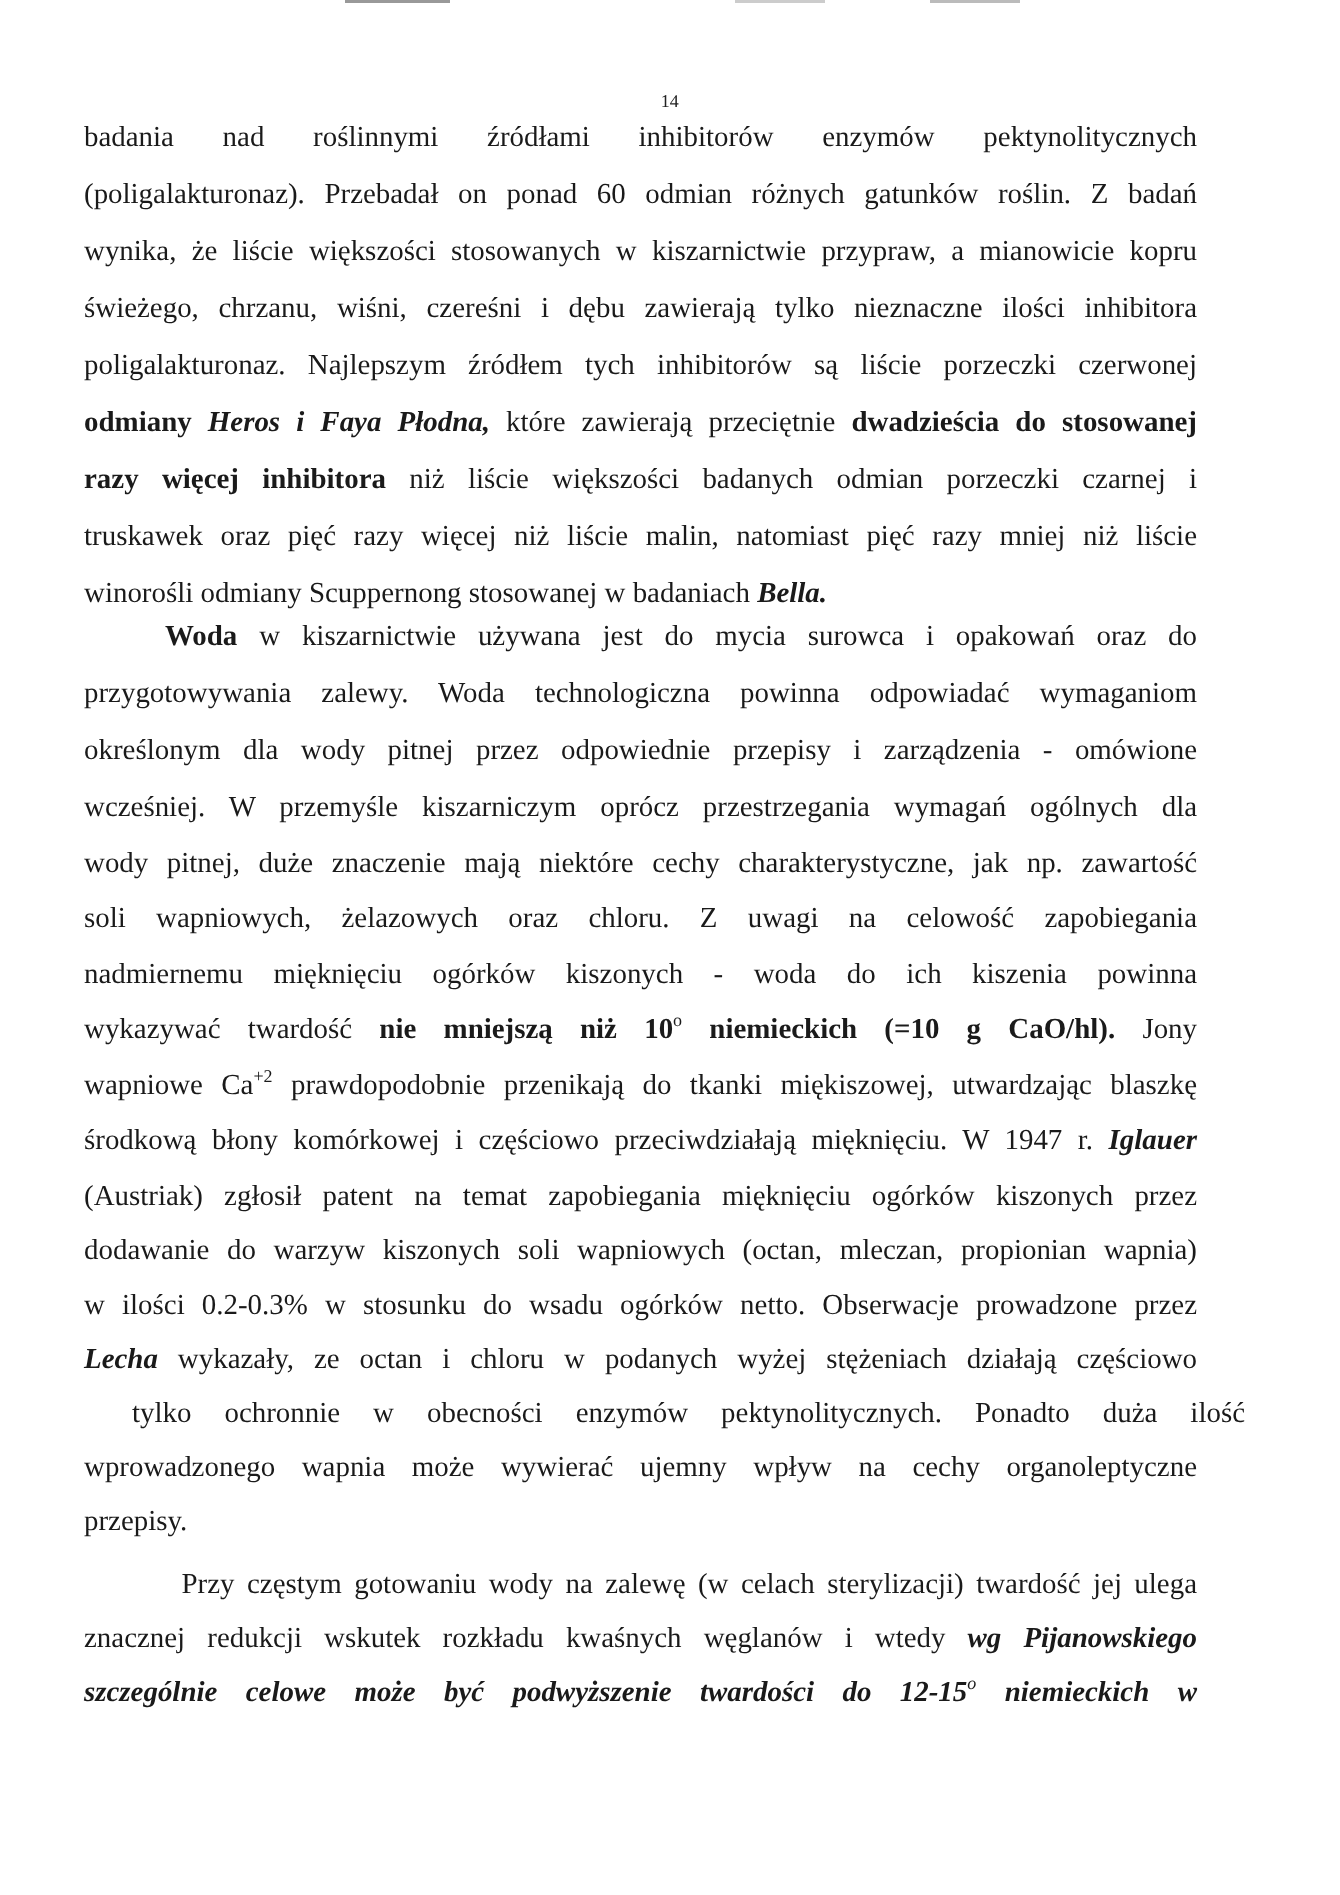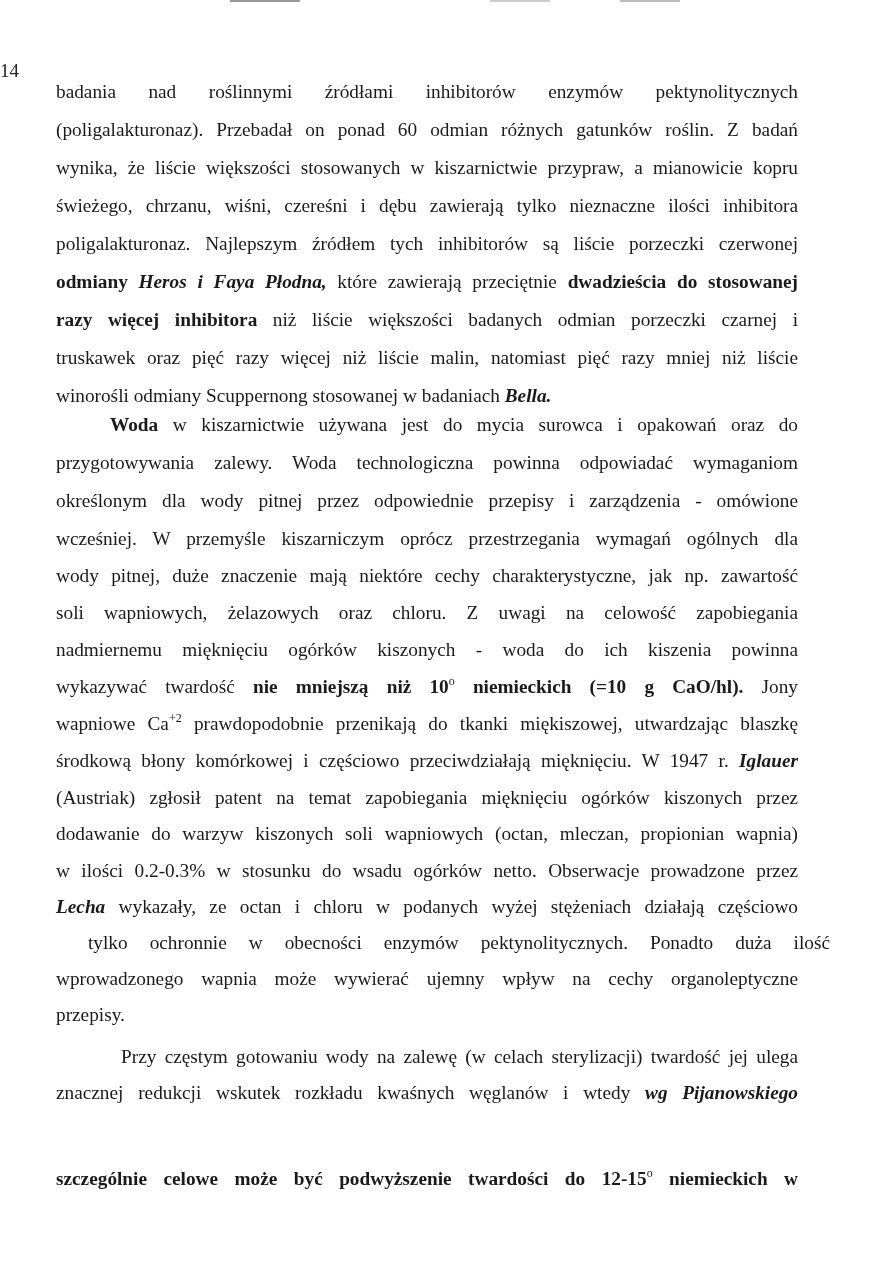--- a/index.html
+++ b/index.html
@@ -3,22 +3,22 @@
   <meta charset="utf-8">
   <style>
     html, body { margin: 0; padding: 0; background: #ffffff; }
     body {
       width: 893px; height: 1263px; position: relative; overflow: hidden;
       font-family: "Liberation Serif", "DejaVu Serif", serif;
       color: #1a1a1a;
     }
     .scan-edge { position: absolute; top: 0; height: 2px; background: #555; opacity: 0.6; }
     .page-number {
-      position: absolute; top: 60px; left: 0; width: 893px; text-align: left;
-      font-size: 19px; color: #222;
+      position: absolute; top: 60px; left: 0; width: 893px; text-align: center;
+      font-size: 12px; color: #222;
     }
     .line {
       position: absolute; left: 56px; width: 742px;
       font-size: 19.3px; line-height: 24px; white-space: nowrap;
       text-align: justify; text-align-last: justify;
     }
     .line.last { text-align-last: left; }
     .line.indent { left: 110px; width: 688px; }
     .line.indent2 { left: 121px; width: 677px; }
     b { font-weight: bold; }
@@ -63,14 +63,14 @@
   <div class="line" style="top:859px;">w ilości 0.2-0.3% w stosunku do wsadu ogórków netto. Obserwacje prowadzone przez</div>
   <div class="line" style="top:895px;"><b><i>Lecha</i></b><span> wykazały, ze octan i chloru w podanych wyżej stężeniach działają częściowo</span></div>
   <div class="line" style="top:931px;margin-left:32px;">tylko ochronnie w obecności enzymów pektynolitycznych. Ponadto duża ilość</div>
   <div class="line" style="top:967px;">wprowadzonego wapnia  może wywierać ujemny wpływ na cechy organoleptyczne</div>
   <div class="line last" style="top:1003px;">przepisy.</div>
 </div>
 
 <div>
   <div class="line indent2" style="top:1045px;">Przy częstym gotowaniu wody na zalewę (w celach sterylizacji) twardość jej ulega</div>
   <div class="line" style="top:1081px;"><span>znacznej redukcji wskutek rozkładu kwaśnych węglanów i wtedy </span><b><i>wg Pijanowskiego</i></b></div>
-  <div class="line" style="top:1167px;"><b>szczególnie celowe może być podwyższenie twardości  do 12-15</b><sup>o</sup><b> niemieckich w</b></div>
+  <div class="line" style="top:1117px;font-style:italic;"><b>szczególnie celowe może być podwyższenie twardości  do 12-15</b><sup>o</sup><b> niemieckich w</b></div>
 </div>
 
 </body></html>

